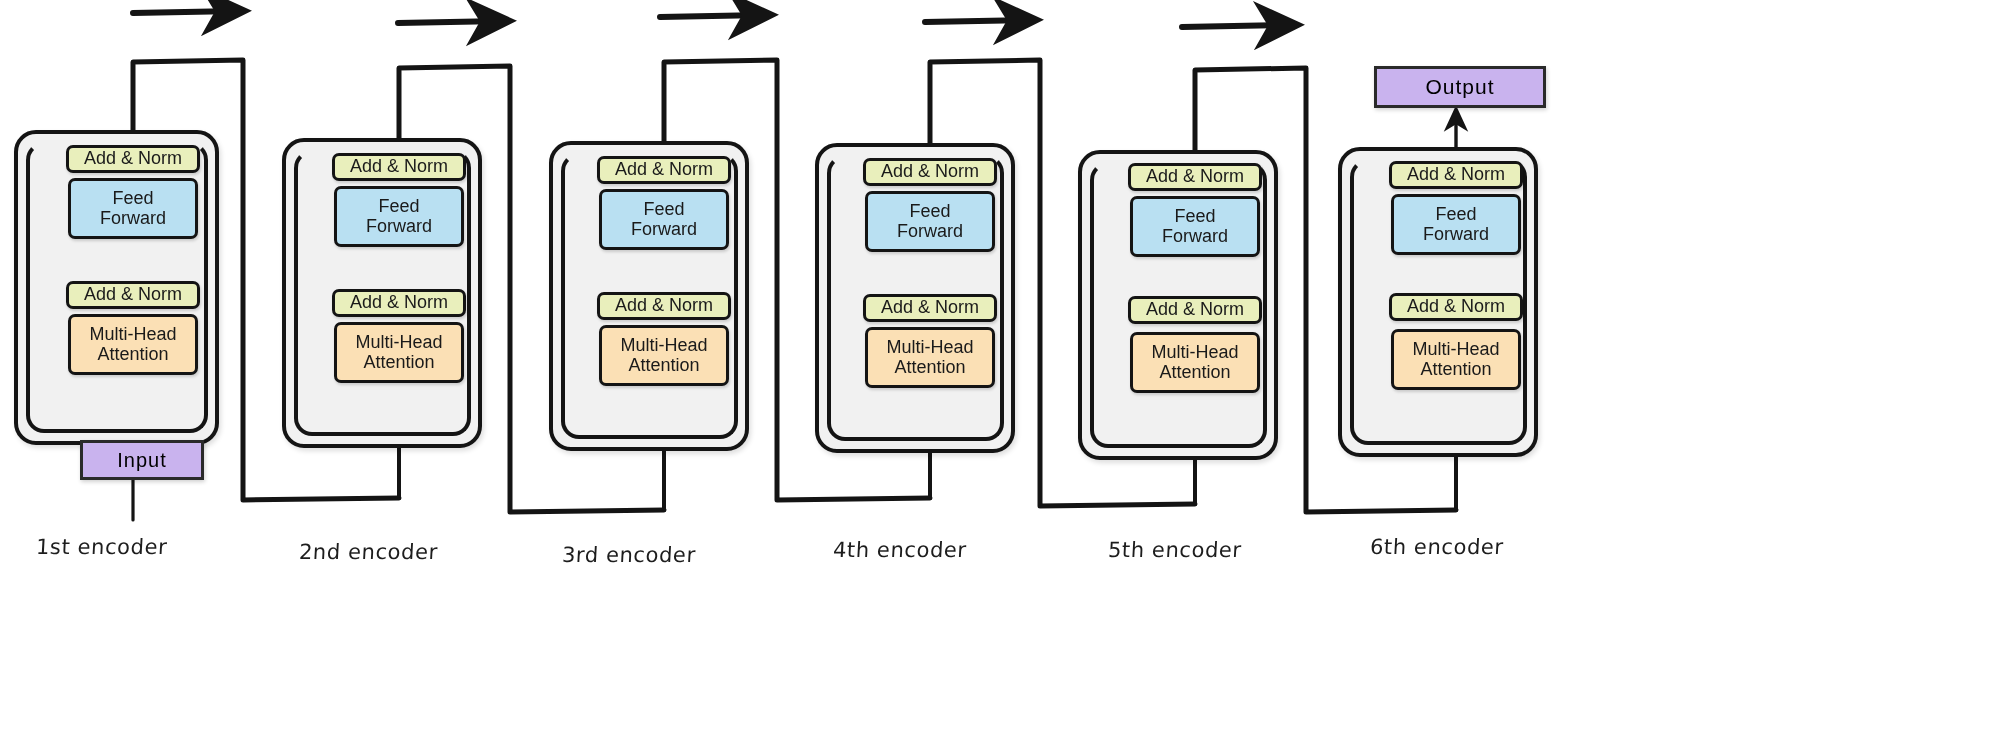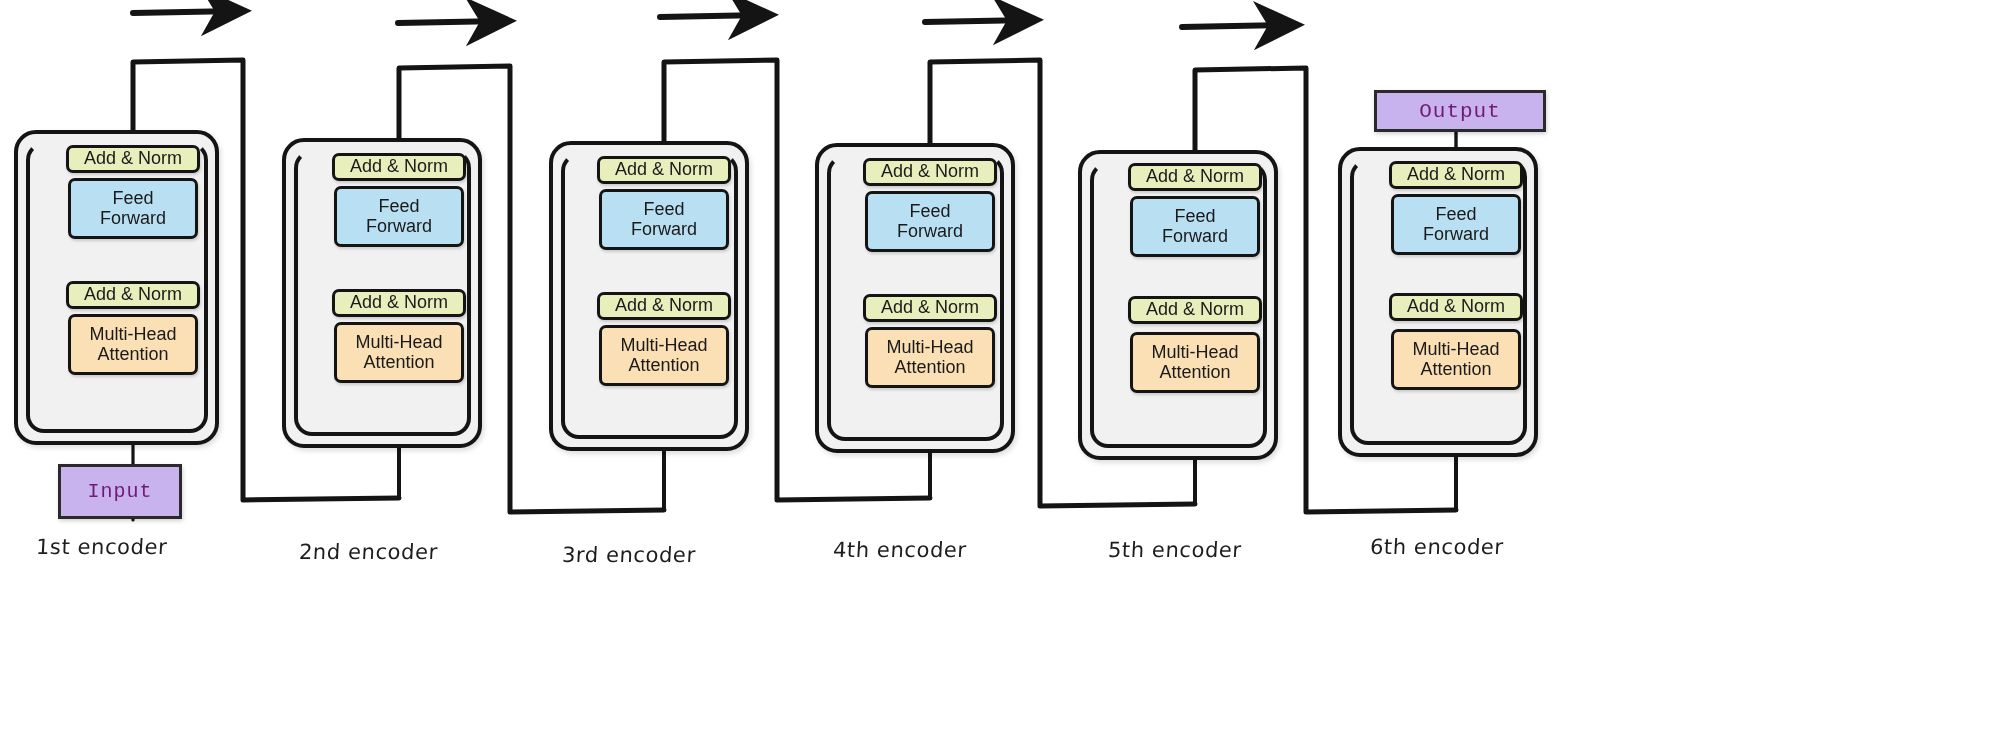--- a/index.html
+++ b/index.html
@@ -49,25 +49,24 @@
   .blk.addnorm{background:#e9efbc;}
   .blk.ffwd{background:#b9e0f2;}
   .blk.mha{background:#fbe0b5;}
 
   .iobox{
     position:absolute;
     border:3px solid #2a2a2a;
     background:#c9b3ee;
     box-sizing:border-box;
     display:flex;align-items:center;justify-content:center;
-    color:#701a75;
-    font-family:Liberation Mono, monospace;
+    color:#000000;
+    font-family:Liberation Sans, sans-serif;
     letter-spacing:1px;
     box-shadow:1px 2px 4px rgba(0,0,0,.18);
-    margin-top:24px;
   }
 
   .enc-label{
     position:absolute;
     font-family:"DejaVu Sans", sans-serif;
     font-size:21px;
     color:#1d1d1d;
     letter-spacing:.6px;
     white-space:nowrap;
     transform:skewX(-3deg);
@@ -190,21 +189,21 @@
     <div class="enc-outer" style="left:14px;top:130px;width:205px;height:315px;"></div>
     <div class="enc-inner" style="left:26px;top:142px;width:182px;height:291px;"></div>
 
     <div class="blk addnorm" style="left:66px;top:145px;width:134px;height:28px;font-size:18px;">Add &amp; Norm</div>
     <div class="blk ffwd" style="left:68px;top:178px;width:130px;height:61px;font-size:18px;">Feed
 Forward</div>
     <div class="blk addnorm" style="left:66px;top:281px;width:134px;height:28px;font-size:18px;">Add &amp; Norm</div>
     <div class="blk mha" style="left:68px;top:314px;width:130px;height:61px;font-size:18px;">Multi-Head
 Attention</div>
 
-    <div class="iobox" style="left:58px;top:440px;width:124px;height:55px;font-size:20px;">Input</div>
+    <div class="iobox" style="left:80px;top:440px;width:124px;height:40px;font-size:20px;">Input</div>
 
     <div class="enc-label" style="left:36px;top:535px;">1st encoder</div>
   </div>
 
   <div class="encoder">
     <div class="enc-outer" style="left:282px;top:138px;width:200px;height:310px;"></div>
     <div class="enc-inner" style="left:294px;top:150px;width:177px;height:286px;"></div>
 
     <div class="blk addnorm" style="left:332px;top:153px;width:134px;height:28px;font-size:18px;">Add &amp; Norm</div>
     <div class="blk ffwd" style="left:334px;top:186px;width:130px;height:61px;font-size:18px;">Feed

